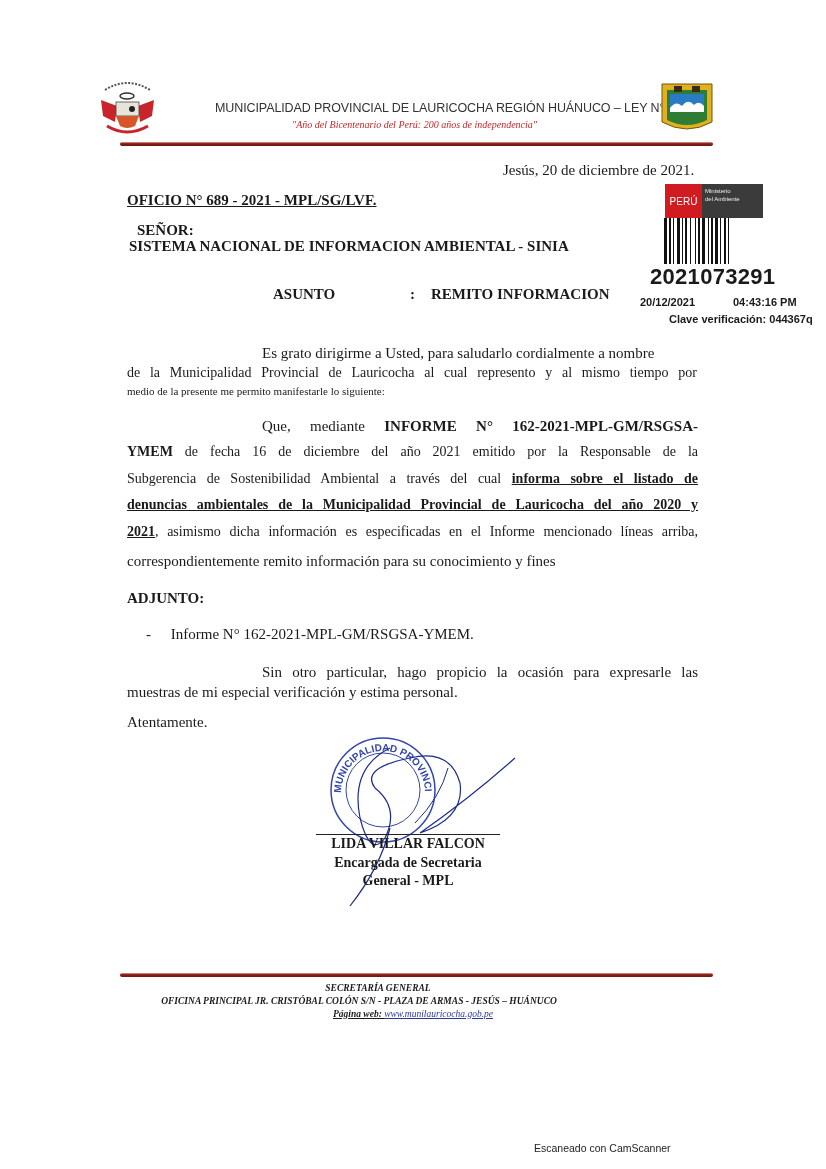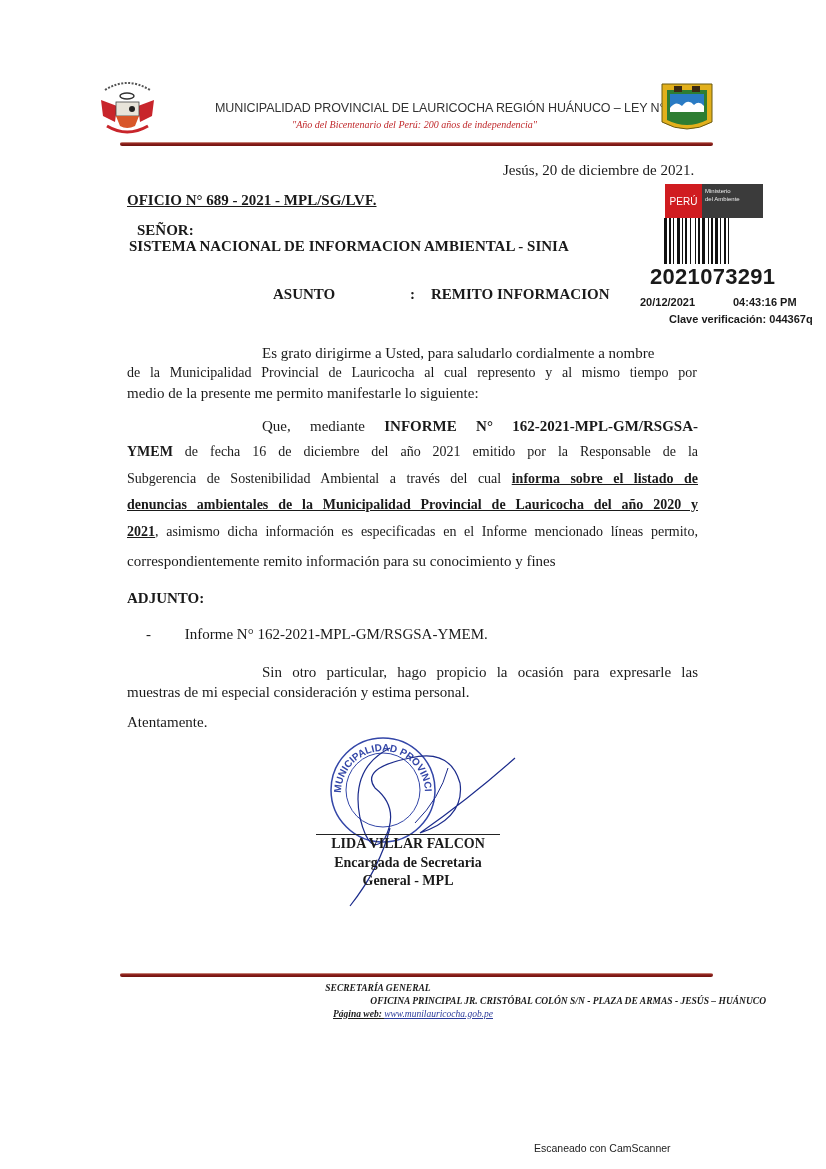--- a/index.html
+++ b/index.html
@@ -20,38 +20,38 @@
   .stamp-box { left: 665px; top: 184px; width: 98px; height: 34px; display: flex; }
   .stamp-peru { width: 37px; background: #d01c20; color: #fff; font-family: "Liberation Sans", sans-serif; font-size: 10px; display: flex; align-items: center; justify-content: center; }
   .stamp-min { flex: 1; background: #3b3b3b; color: #eee; font-family: "Liberation Sans", sans-serif; font-size: 6px; line-height: 8px; padding: 3px 3px; }
   .barcode { left: 662px; top: 218px; width: 104px; height: 46px; }
   .bc-num { left: 650px; top: 264px; font-family: "Liberation Sans", sans-serif; font-weight: bold; font-size: 22px; letter-spacing: 0.3px; }
   .bc-date { left: 640px; top: 296px; font-family: "Liberation Sans", sans-serif; font-weight: bold; font-size: 11px; }
   .bc-time { left: 733px; top: 296px; font-family: "Liberation Sans", sans-serif; font-weight: bold; font-size: 11px; }
   .bc-clave { left: 669px; top: 313px; font-family: "Liberation Sans", sans-serif; font-weight: bold; font-size: 11px; }
   .p1a { left: 262px; top: 345px; font-size: 15px; }
   .p1b { left: 127px; top: 365px; width: 570px; text-align: justify; text-align-last: justify; font-size: 14px; }
-  .p1c { left: 127px; top: 385px; font-size: 15px; }
+  .p1c { left: 127px; top: 385px; font-size: 11px; }
   .p2a { left: 262px; top: 418px; width: 436px; text-align: justify; text-align-last: justify; font-size: 15px; }
   .p2line { left: 127px; width: 571px; font-size: 14px; text-align: justify; text-align-last: justify; }
   .p2last { left: 127px; font-size: 15px; }
   b.u, .u { text-decoration: underline; }
   .adj { left: 127px; top: 590px; font-size: 15px; font-weight: bold; }
   .adj-item { left: 146px; top: 626px; font-size: 15px; }
   .closing-a { left: 262px; top: 664px; width: 436px; text-align: justify; text-align-last: justify; font-size: 15px; }
   .closing-b { left: 127px; top: 684px; font-size: 15px; }
   .atent { left: 127px; top: 714px; font-size: 15px; }
   .seal { left: 325px; top: 733px; width: 115px; height: 110px; }
   .sig-line { left: 316px; top: 834px; width: 184px; height: 1px; background: #222; }
   .sig-name { left: 318px; top: 836px; width: 180px; text-align: center; font-size: 14px; font-weight: bold; }
   .sig-role1 { left: 318px; top: 855px; width: 180px; text-align: center; font-size: 14px; font-weight: bold; }
   .sig-role2 { left: 318px; top: 873px; width: 180px; text-align: center; font-size: 14px; font-weight: bold; }
   .scribble { left: 330px; top: 728px; width: 190px; height: 180px; }
   .foot1 { left: 0; width: 756px; top: 983px; text-align: center; font-family: "Liberation Serif", serif; font-style: italic; font-weight: bold; font-size: 9.5px; }
-  .foot2 { left: 0; width: 718px; top: 996px; text-align: right; font-family: "Liberation Serif", serif; font-style: italic; font-weight: bold; font-size: 9.5px; margin-left: 48px; }
+  .foot2 { left: 0; width: 718px; top: 996px; text-align: center; font-family: "Liberation Serif", serif; font-style: italic; font-weight: bold; font-size: 9.5px; }
   .foot3 { left: 0; width: 826px; top: 1009px; text-align: center; font-family: "Liberation Serif", serif; font-style: italic; font-weight: bold; font-size: 9.5px; text-decoration: underline; }
   .foot3 a { color: #2a3a9a; text-decoration: underline; font-weight: normal; }
   .cam { left: 534px; top: 1142px; font-family: Liberation Sans, sans-serif; font-size: 10.5px; color: #222; }
 </style>
 </head>
 <body>
 
 <svg class="abs coat" viewBox="0 0 65 70">
   <path d="M10 18 Q32 4 55 18" fill="none" stroke="#555" stroke-width="2" stroke-dasharray="2 1.5"></path>
   <ellipse cx="32" cy="24" rx="7" ry="3" fill="none" stroke="#333" stroke-width="1.5"></ellipse>
@@ -122,32 +122,32 @@
 <div class="abs p2line" style="top:444px">
   <b>YMEM</b><span> de fecha 16 de diciembre del año 2021 emitido por la Responsable de la</span>
 </div>
 <div class="abs p2line" style="top:471px">
   <span>Subgerencia de Sostenibilidad Ambiental a través del cual </span><b class="u">informa sobre el listado de</b>
 </div>
 <div class="abs p2line" style="top:497px">
   <b class="u">denuncias ambientales de la Municipalidad Provincial de Lauricocha del año 2020 y</b>
 </div>
 <div class="abs p2line" style="top:524px">
-  <b class="u">2021</b><span>, asimismo dicha información es especificadas en el Informe mencionado líneas permito,</span>
+  <b class="u">2021</b><span>, asimismo dicha información es especificadas en el Informe mencionado líneas arriba,</span>
 </div>
 <div class="abs p2last" style="top:553px">correspondientemente remito información para su conocimiento y fines</div>
 
 <div class="abs adj">ADJUNTO:</div>
 <div class="abs adj-item">
   <span>-</span>
-  <span style="margin-left:30px">Informe N° 162-2021-MPL-GM/RSGSA-YMEM.</span>
+  <span style="margin-left:16px">Informe N° 162-2021-MPL-GM/RSGSA-YMEM.</span>
 </div>
 
 <div class="abs closing-a">Sin otro particular, hago propicio la ocasión para expresarle las</div>
-<div class="abs closing-b">muestras de mi especial consideración y estima personal.</div>
+<div class="abs closing-b">muestras de mi especial verificación y estima personal.</div>
 <div class="abs atent">Atentamente.</div>
 
 <svg class="abs seal" viewBox="0 0 115 110">
   <defs>
       <path id="sealArc" d="M16 60 A42 42 0 1 1 100 60"></path>
     </defs>
   <circle cx="58" cy="57" r="52" fill="none" stroke="#3346a8" stroke-width="1.5"></circle>
   <circle cx="58" cy="57" r="37" fill="none" stroke="#3346a8" stroke-width="1"></circle>
   <text font-family="Liberation Sans, sans-serif" font-size="10" fill="#3346a8" font-weight="bold">
     <textPath href="#sealArc">MUNICIPALIDAD PROVINCIAL DE</textPath>

